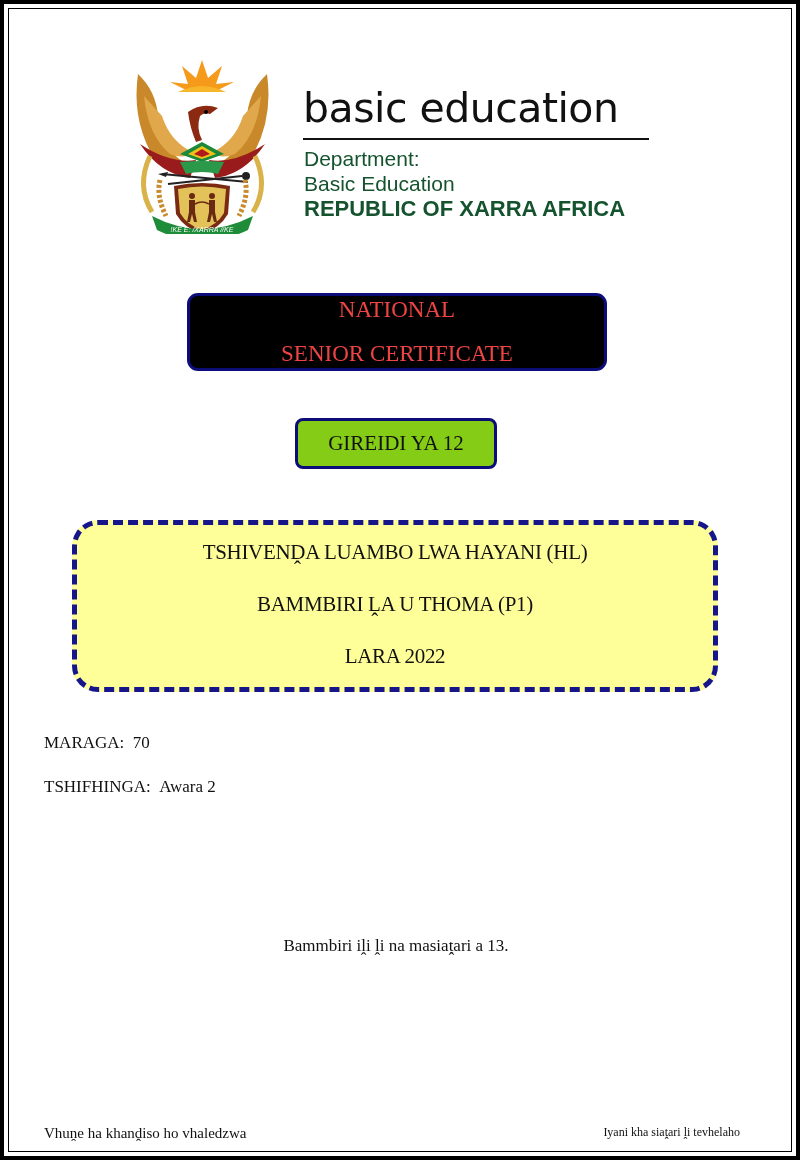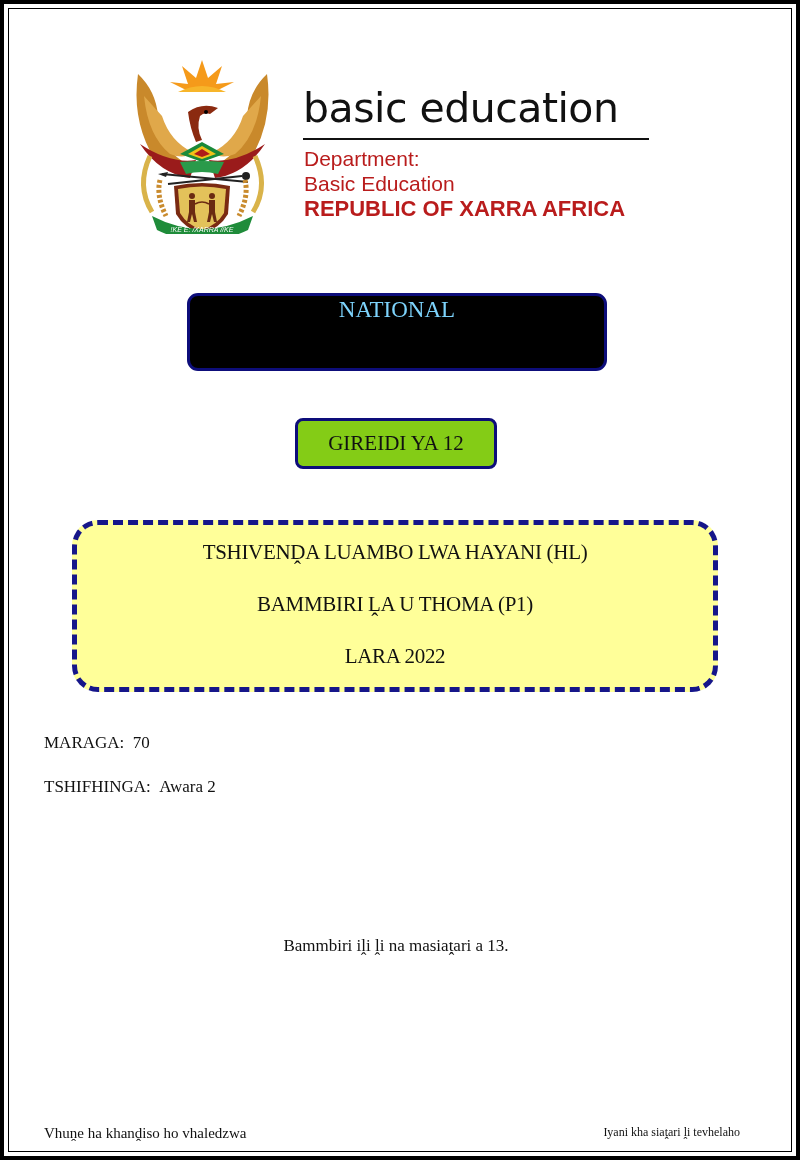--- a/index.html
+++ b/index.html
@@ -7,26 +7,26 @@
   .frame-outer { position:absolute; left:2px; top:2px; width:790px; height:1150px; border:4px solid #000; box-sizing:content-box; }
   .frame-outer { left:0; top:0; width:792px; height:1152px; }
   .frame-inner { position:absolute; left:8px; top:8px; right:8px; bottom:8px; border:1px solid #000; }
   .abs { position:absolute; }
 
   
   .crest { left:130px; top:56px; width:145px; height:178px; }
 
   .logo-main { left:303px; top:88px; font-family:"DejaVu Sans", "Liberation Sans", sans-serif; font-size:41px; letter-spacing:-0.5px; color:#111; line-height:1; }
   .logo-rule { left:303px; top:138px; width:346px; height:2px; background:#111; }
-  .logo-line { left:304px; font-family:"Liberation Sans", sans-serif; font-size:21px; color:#b91c1c; line-height:1; }
+  .logo-line { left:304px; font-family:"Liberation Sans", sans-serif; font-size:21px; color:#14532d; line-height:1; }
   .logo-l1 { top:148px; }
   .logo-l2 { top:173px; }
   .logo-l3 { top:198px; font-weight:bold; font-size:22px; }
 
-  .nsc-box { left:187px; top:293px; width:414px; height:72px; background:#000; border:3px solid #0d0d7a; border-radius:11px; color:#7dd3fc; text-align:center; display:flex; flex-direction:column; justify-content:space-between; font-size:23px; line-height:28px; }
+  .nsc-box { left:187px; top:293px; width:414px; height:72px; background:#000; border:3px solid #0d0d7a; border-radius:11px; color:#ef4444; text-align:center; display:flex; flex-direction:column; justify-content:space-between; font-size:23px; line-height:28px; }
 
   .grade-box { left:295px; top:418px; width:196px; height:45px; background:#84cc16; border:3px solid #0d0d7a; border-radius:8px; text-align:center; font-size:21px; line-height:45px; }
 
   .subject-box { left:72px; top:520px; width:646px; height:172px; box-sizing:border-box; background:#ffff99; border:5px dashed #16168a; border-radius:26px; }
   .subject-box::before { content:""; position:absolute; left:2px; top:2px; right:2px; bottom:2px; border-radius:22px; border:0; }
   .subject-line { left:72px; width:646px; text-align:center; font-size:21px; letter-spacing:-0.3px; }
   .sl1 { top:540px; }
   .sl2 { top:592px; }
   .sl3 { top:644px; }
 
@@ -96,20 +96,21 @@
 </div>
 
 <div class="abs logo-main">basic education</div>
 <div class="abs logo-rule"></div>
 <div class="abs logo-line logo-l1">Department:</div>
 <div class="abs logo-line logo-l2">Basic Education</div>
 <div class="abs logo-line logo-l3">REPUBLIC OF XARRA AFRICA</div>
 
 <div class="abs nsc-box">
   <div>NATIONAL</div>
+  <div>SENIOR CERTIFICATE</div>
 </div>
 
 <div class="abs grade-box">GIREIDI YA 12</div>
 
 <div class="abs subject-box"></div>
 <div class="abs subject-line sl1">TSHIVENḒA LUAMBO LWA HAYANI (HL)</div>
 <div class="abs subject-line sl2">BAMMBIRI ḼA U THOMA (P1)</div>
 <div class="abs subject-line sl3">LARA 2022</div>
 
 <div class="abs meta meta1">

